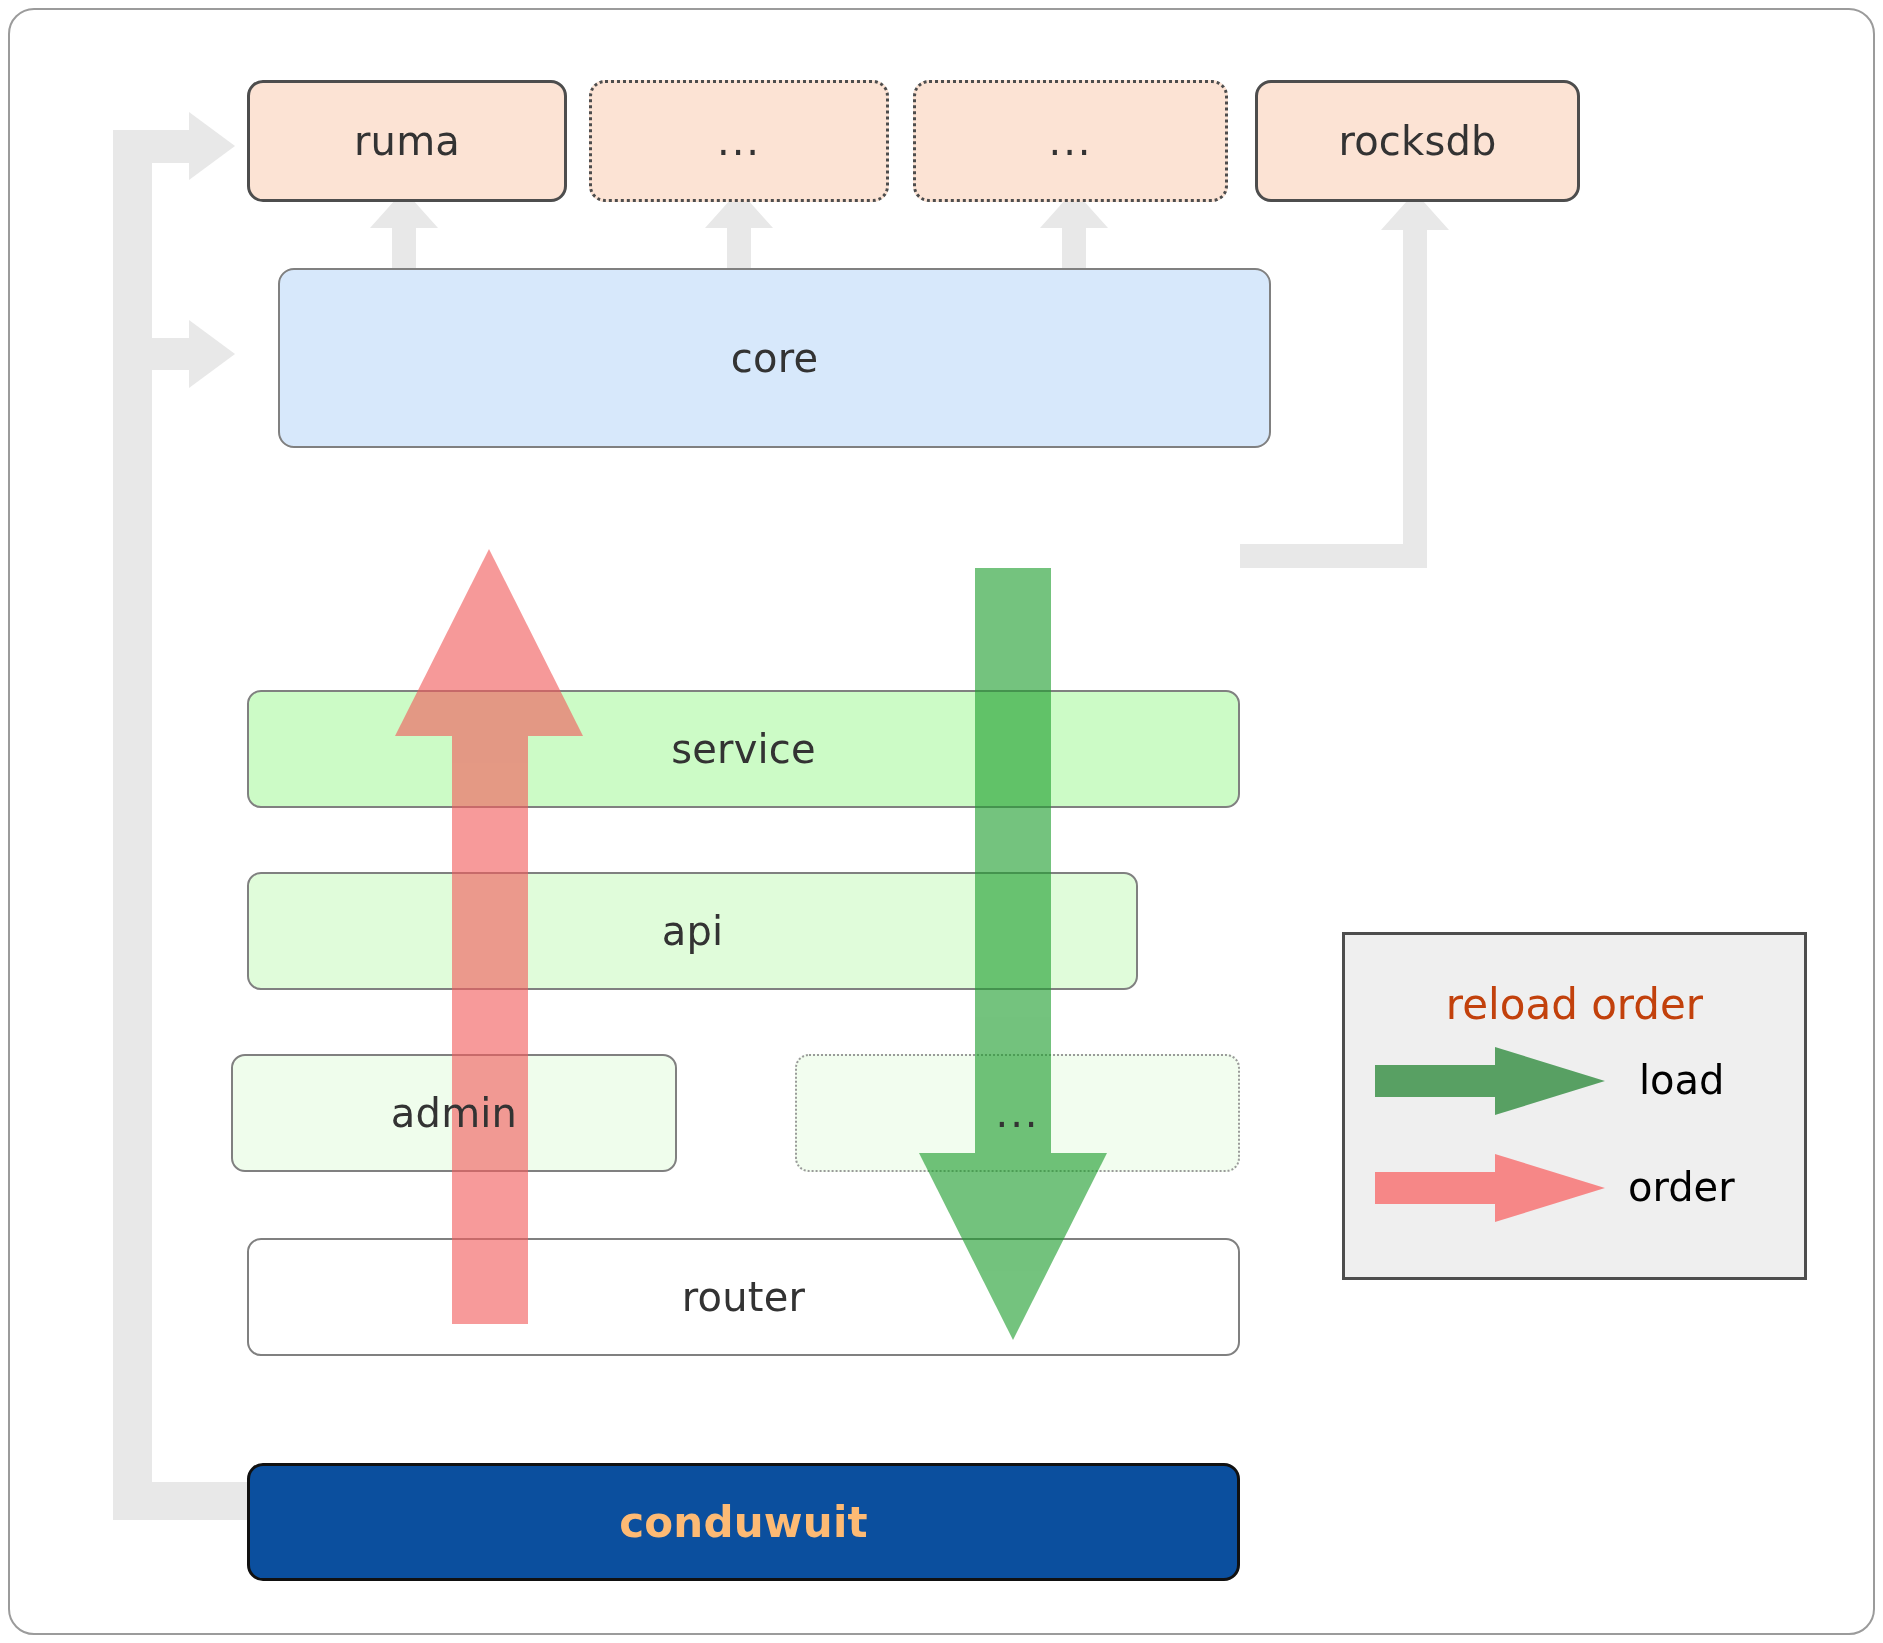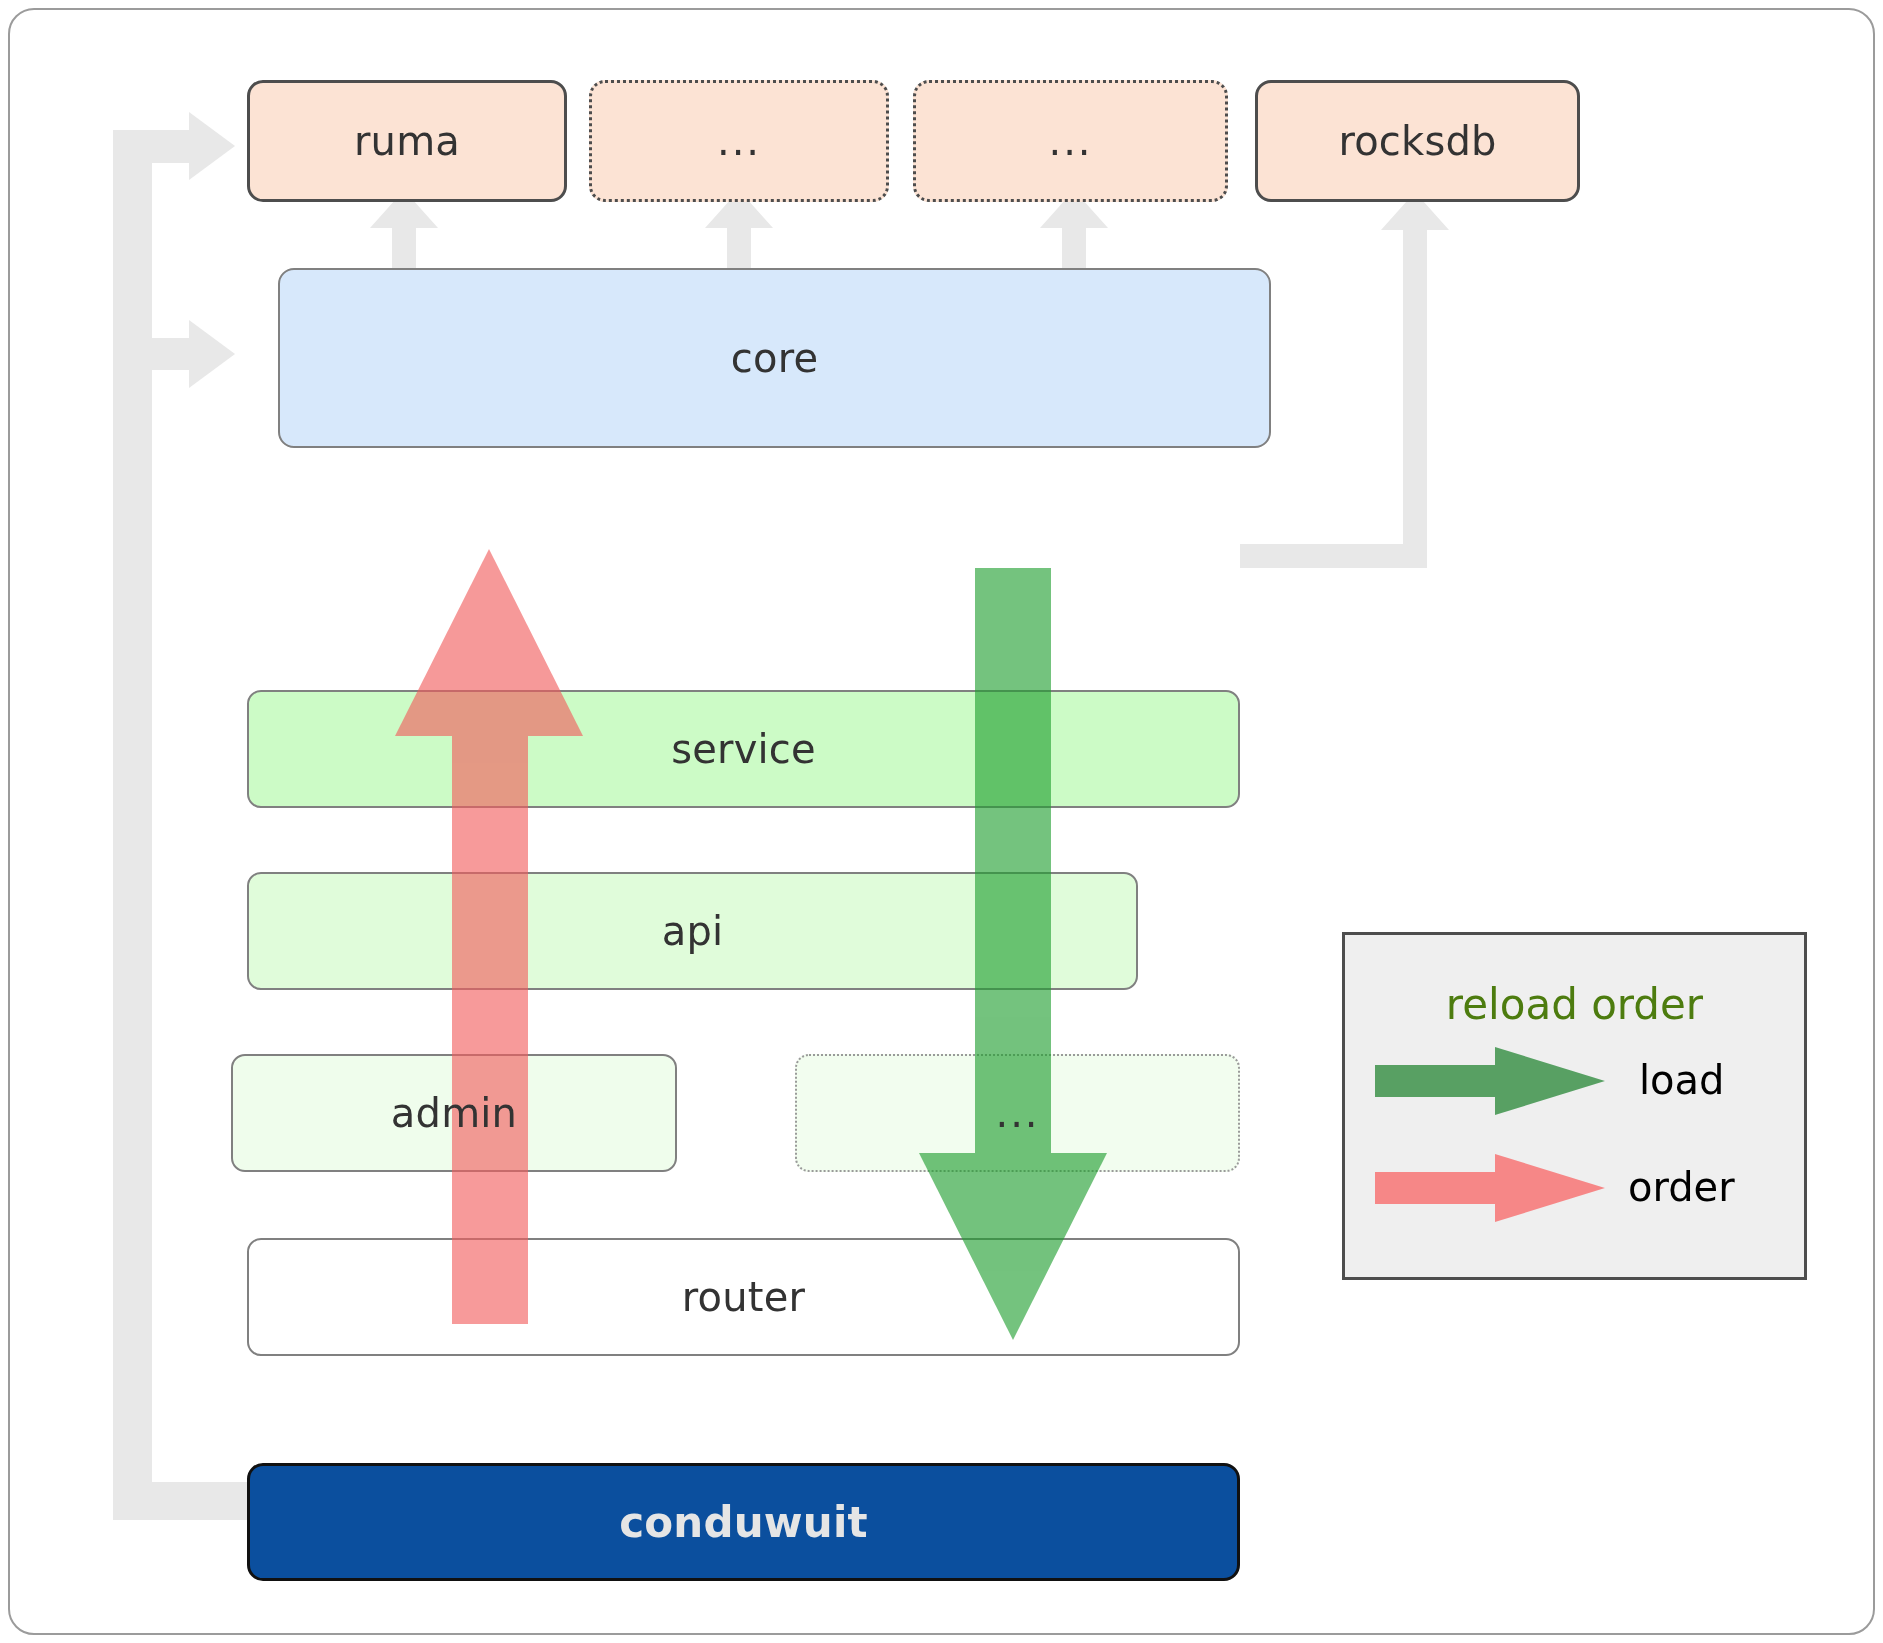--- a/index.html
+++ b/index.html
@@ -95,37 +95,37 @@
   }
   .router-box {
     background: #ffffff;
     border: 2px solid #808080;
     border-radius: 14px;
   }
   .conduwuit-box {
     background: #0b4f9e;
     border: 3px solid #111111;
     border-radius: 16px;
-    color: #e5e5e5;
+    color: #fdba74;
     font-weight: bold;
     font-size: 42px;
   }
   .legend-box {
     position: absolute;
     background: #efefef;
     border: 3px solid #4d4d4d;
     box-sizing: border-box;
   }
   .legend-title {
     position: absolute;
     width: 100%;
     text-align: center;
     top: 45px;
     font-size: 42px;
-    color: #4d7c0f;
+    color: #c2410c;
   }
   .legend-label {
     position: absolute;
     font-size: 40px;
     color: #000000;
     white-space: nowrap;
   }
   .ellipsis-dots {
     font-size: 40px;
     letter-spacing: 2px;

